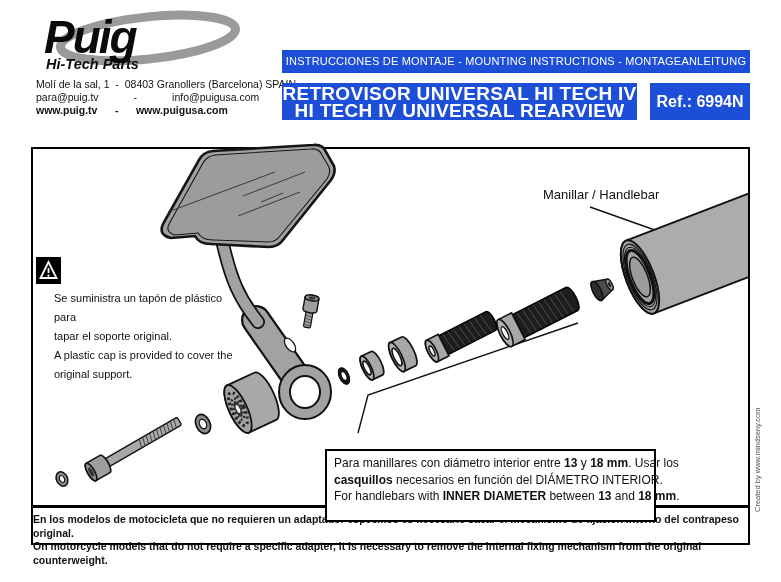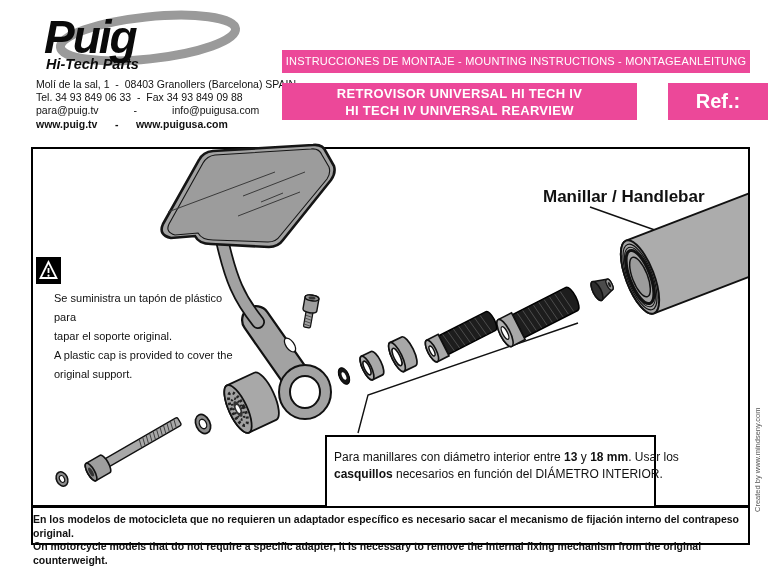--- a/index.html
+++ b/index.html
@@ -8,40 +8,40 @@
         font-family:"Liberation Sans",sans-serif;color:#111;overflow:hidden;}
   .abs{position:absolute;}
   .pre{white-space:pre;}
 
   
   #logo{left:30px;top:6px;width:230px;height:72px;}
   #company{left:36px;top:78px;font-size:10.5px;line-height:13.2px;}
   #company .co-name{font-weight:bold;font-size:11px;}
   #company .bold{font-weight:bold;}
 
-  .banner{background:#ec4899;color:#fff;text-align:center;}
+  .banner{background:#1d4ed8;color:#fff;text-align:center;}
   #banner-top{left:282px;top:50px;width:468px;height:23px;font-size:11px;
               line-height:23px;letter-spacing:0.2px;}
-  #banner-title{left:282px;top:83px;width:355px;height:37px;font-size:13px;
+  #banner-title{left:282px;top:83px;width:355px;height:37px;font-size:19px;
                 font-weight:bold;line-height:17px;padding-top:2px;letter-spacing:0.3px;}
-  #ref-box{left:668px;top:83px;width:100px;height:37px;font-size:20px;
+  #ref-box{left:650px;top:83px;width:100px;height:37px;font-size:16px;
            font-weight:bold;line-height:37px;}
 
   
   #diagram{left:31px;top:140px;width:719px;height:367px;z-index:2;}
 
   
   #warning{left:36px;top:257px;width:200px;z-index:3;}
   #warn-icon{display:block;margin-bottom:5px;}
   .warn-line{font-size:11px;line-height:19px;margin-left:18px;}
 
   
-  #handlebar-label{left:543px;top:187px;font-size:17px;z-index:3;font-weight:bold;}
-  #info-box{left:325px;top:435px;width:331px;height:73px;border:2px solid #000;
-            background:#fff;z-index:3;padding:12px 7px 0 7px;}
+  #handlebar-label{left:543px;top:187px;font-size:13px;z-index:3;}
+  #info-box{left:325px;top:449px;width:331px;height:73px;border:2px solid #000;
+            background:#fff;z-index:3;padding:4px 7px 0 7px;}
   .info-line{font-size:12px;line-height:16.5px;white-space:nowrap;}
 
   
   #bottom-note{left:31px;top:506px;width:719px;height:39px;border:2px solid #000;
                background:#fff;text-align:left;padding-top:5px;z-index:1;}
   .note-line{font-size:10.5px;font-weight:bold;line-height:13.5px;}
 
   
   #credit{left:753px;top:512px;transform-origin:0 0;transform:rotate(-90deg);
           font-size:7.5px;color:#555;width:110px;z-index:3;}
@@ -54,21 +54,20 @@
   <svg id="logo" class="abs" viewBox="0 0 230 72">
     <g>
       <ellipse cx="118" cy="32" rx="88" ry="21" fill="none" stroke="#9a9a9a" stroke-width="9" transform="rotate(-6 118 32)"></ellipse>
     </g>
     <text x="14" y="47" font-size="46" font-weight="bold" font-style="italic" font-family="Liberation Sans, sans-serif" letter-spacing="-2" fill="#0a0a0a">Puig</text>
     <text x="16" y="63" font-size="14.5" font-weight="bold" font-style="italic" font-family="Liberation Sans, sans-serif" fill="#0a0a0a">Hi-Tech Parts</text>
   </svg>
 
   <div id="company" class="abs">
     <div class="pre">Molí de la sal, 1  -  08403 Granollers (Barcelona) SPAIN</div>
-    <div class="pre">Tel. 34 93 849 06 33  -  Fax 34 93 849 09 88</div>
     <div class="pre">para@puig.tv            -            info@puigusa.com</div>
     <div class="pre bold">www.puig.tv      -      www.puigusa.com</div>
   </div>
 
   <div id="banner-top" class="abs banner">INSTRUCCIONES DE MONTAJE - MOUNTING INSTRUCTIONS - MONTAGEANLEITUNG</div>
   <div id="banner-title" class="abs banner">
     <div>RETROVISOR UNIVERSAL HI TECH IV</div>
     <div>HI TECH IV UNIVERSAL REARVIEW</div>
   </div>
   <div id="ref-box" class="abs banner">Ref.: 6994N</div>
@@ -242,20 +241,21 @@
     <div class="warn-line">tapar el soporte original.</div>
     <div class="warn-line">A plastic cap is provided to cover the</div>
     <div class="warn-line">original support.</div>
   </div>
 
   <div id="handlebar-label" class="abs">Manillar / Handlebar</div>
 
   <div id="info-box" class="abs">
     <div class="info-line"><span>Para manillares con diámetro interior entre </span><span style="font-weight: bold;">13</span><span> y </span><span style="font-weight: bold;">18 mm</span><span>. Usar los</span></div>
     <div class="info-line"><span style="font-weight: bold;">casquillos</span><span> necesarios en función del </span><span style="font-weight: normal;">DIÁMETRO INTERIOR</span><span>.</span></div>
+    <div class="info-line"><span>For handlebars with </span><span style="font-weight: bold;">INNER DIAMETER</span><span> between </span><span style="font-weight: bold;">13</span><span> and </span><span style="font-weight: bold;">18 mm</span><span>.</span></div>
   </div>
 
   <div id="bottom-note" class="abs">
     <div class="note-line">En los modelos de motocicleta que no requieren un adaptador específico es necesario sacar el mecanismo de fijación interno del contrapeso original.</div>
     <div class="note-line">On motorcycle models that do not require a specific adapter, it is necessary to remove the internal fixing mechanism from the original counterweight.</div>
   </div>
 
   <div id="credit" class="abs">Created by www.mindseny.com</div>
 
 </div>

